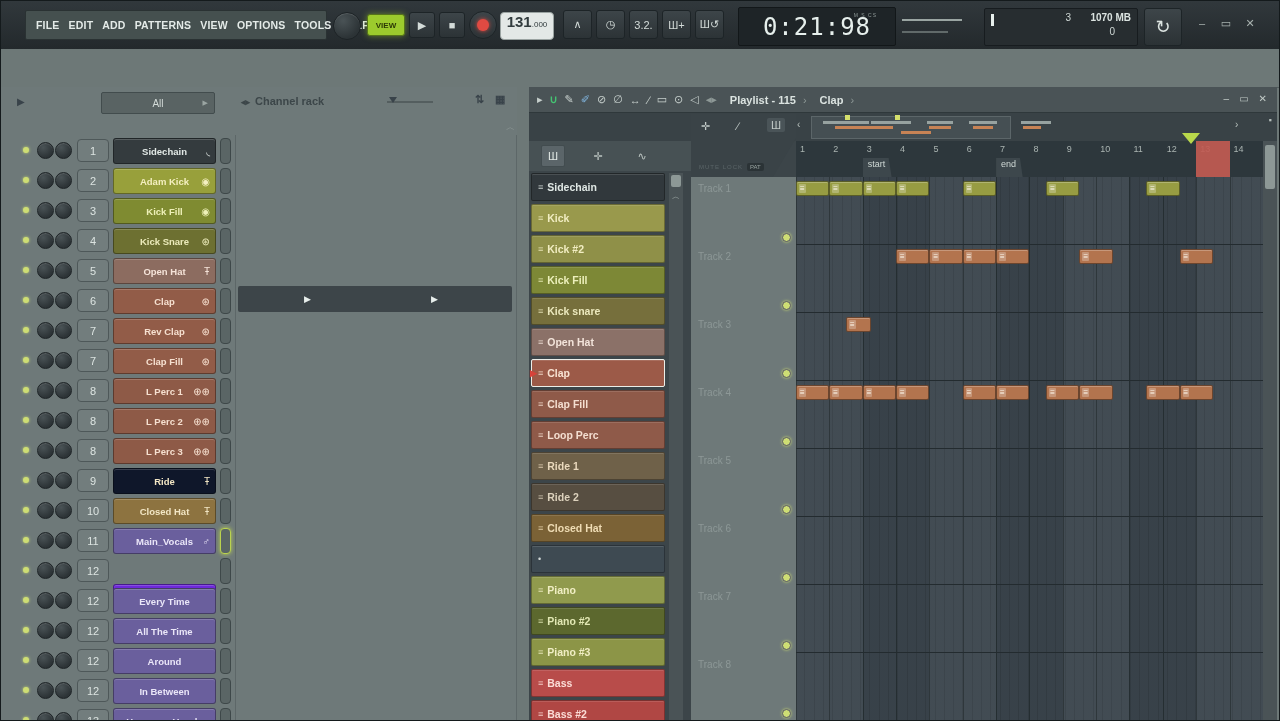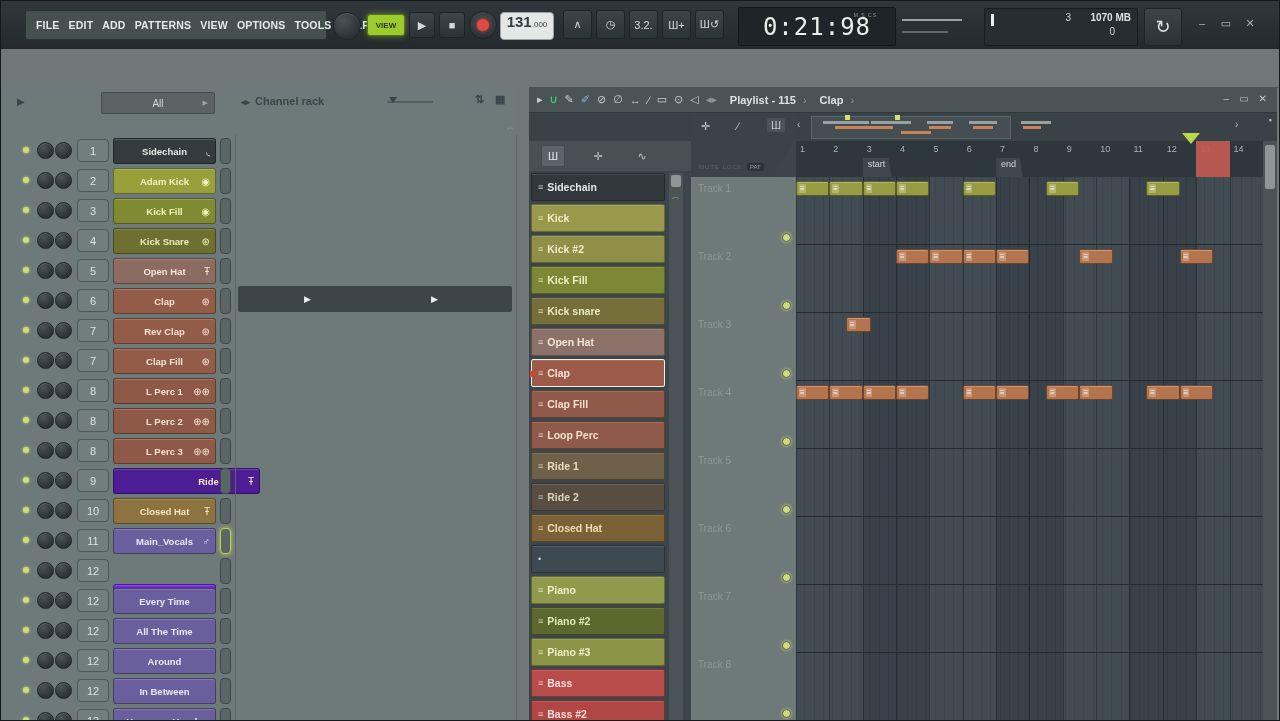--- a/index.html
+++ b/index.html
@@ -354,21 +354,21 @@
           <span class="knob ck" style="left: 54px;"></span>
           <span class="numbtn">8</span>
           <span class="chanbtn" style="background: rgb(142, 90, 71); color: rgb(246, 224, 208);">L Perc 3<span class="cic">⊕⊕</span></span>
           <span class="cmeter"></span>
         </div>
         <div class="crow" style="top: 330px;">
           <span class="led"></span>
           <span class="knob ck" style="left: 36px;"></span>
           <span class="knob ck" style="left: 54px;"></span>
           <span class="numbtn">9</span>
-          <span class="chanbtn" style="background: #4c1d95; color: rgb(242, 230, 196); padding-left: 44px;">Ride<span class="cic">Ŧ</span></span>
+          <span class="chanbtn" style="background: #0f172a; color: rgb(242, 230, 196);">Ride<span class="cic">Ŧ</span></span>
           <span class="cmeter"></span>
         </div>
         <div class="crow" style="top: 360px;">
           <span class="led"></span>
           <span class="knob ck" style="left: 36px;"></span>
           <span class="knob ck" style="left: 54px;"></span>
           <span class="numbtn">10</span>
           <span class="chanbtn" style="background: rgb(141, 115, 64); color: rgb(242, 230, 196);">Closed Hat<span class="cic">Ŧ</span></span>
           <span class="cmeter"></span>
         </div>

